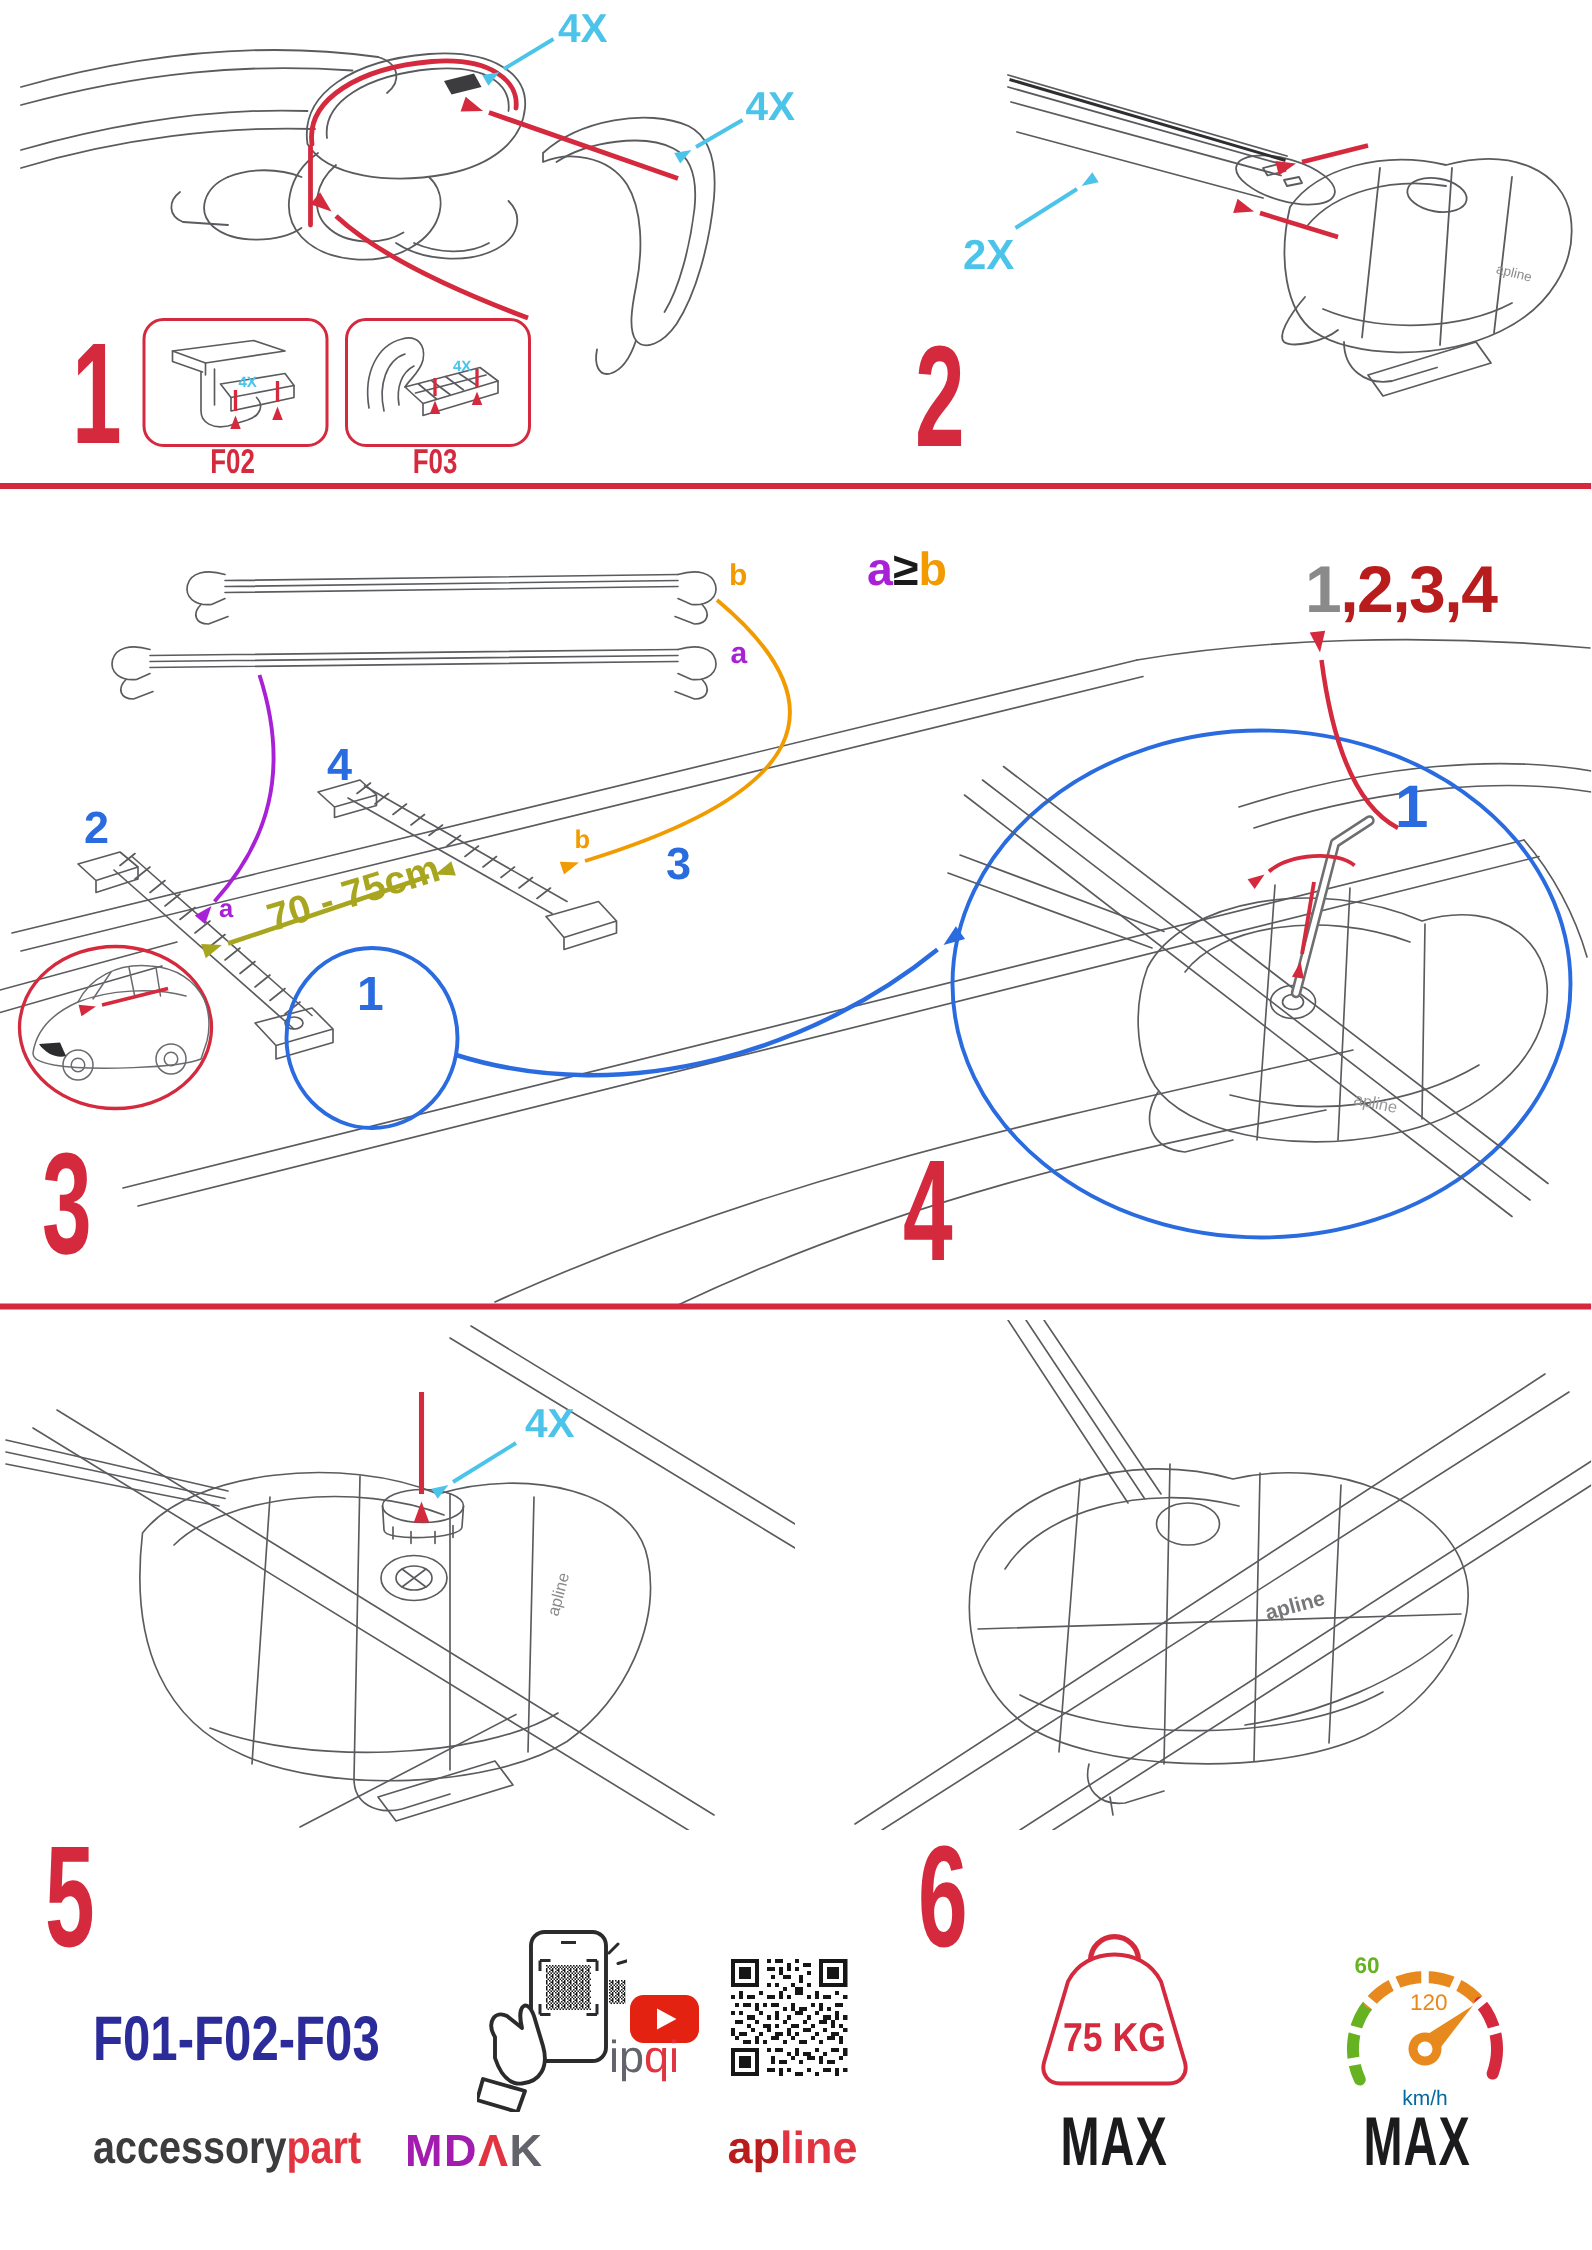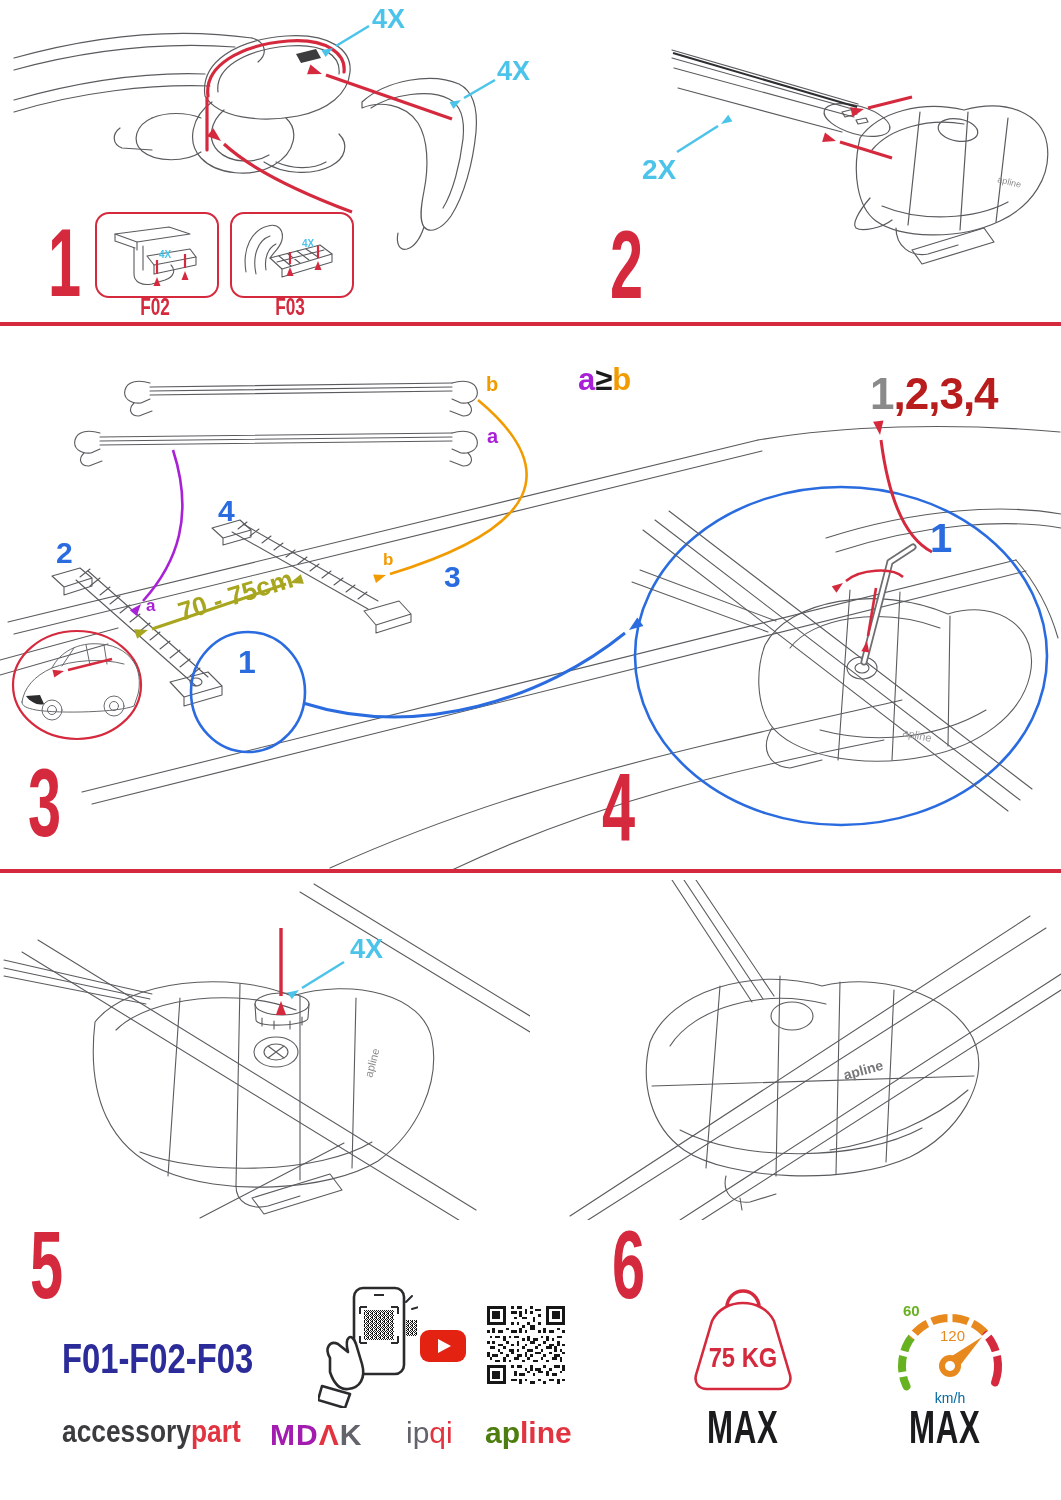--- a/index.html
+++ b/index.html
@@ -381,23 +381,23 @@
       </g>
       <g fill="#fff">
         <path d="M1,1h5v5h-5z M23,1h5v5h-5z M1,23h5v5h-5z"></path>
       </g>
       <g fill="#161616">
         <path d="M2,2h3v3h-3z M24,2h3v3h-3z M2,24h3v3h-3z"></path>
       </g>
     </g>
   </svg>
 
-  <div class="abs logo" style="left:406px;top:1418px;font-weight:500"><span style="color:#63636b">ip</span><span style="color:#e13440">qi</span></div>
-
-  <div class="abs logo" style="left:485px;top:1418px;font-weight:bold"><span style="color:#4d7c0f">ap</span><span style="color:#e13440">line</span></div>
+  <div class="abs logo" style="left:406px;top:1357px;font-weight:500"><span style="color:#63636b">ip</span><span style="color:#e13440">qi</span></div>
+
+  <div class="abs logo" style="left:485px;top:1418px;font-weight:bold"><span style="color:#b91c1c">ap</span><span style="color:#e13440">line</span></div>
 
   <svg class="abs" style="left:668px;top:1283px" width="150" height="130" viewBox="0 0 150 130">
     <circle cx="75" cy="24" r="16" stroke="#d5293d" stroke-width="3.5" fill="none"></circle>
     <path d="M44,38 C50,26 62,20 75,20 C88,20 100,26 106,38 L122,92 C124,100 119,106 111,106 L39,106 C31,106 26,100 28,92 Z" fill="#fff" stroke="#d5293d" stroke-width="2.6" stroke-linejoin="round"></path>
   </svg>
   <div class="abs" style="left:683px;top:1343px;width:120px;text-align:center;color:#d5293d;
        font-size:27px;font-weight:bold;transform:scaleX(.88)">75 KG</div>
   <div class="abs max" style="left:707px;top:1404px">MAX</div>
 
   <svg class="abs" style="left:878px;top:1290px" width="144" height="118" viewBox="0 0 144 118">

